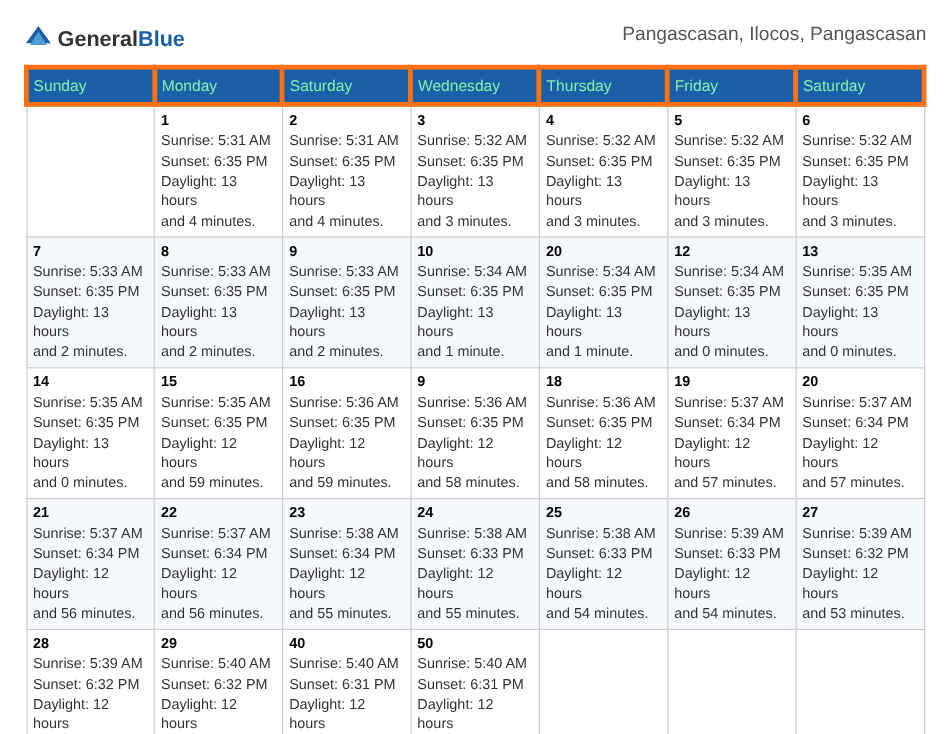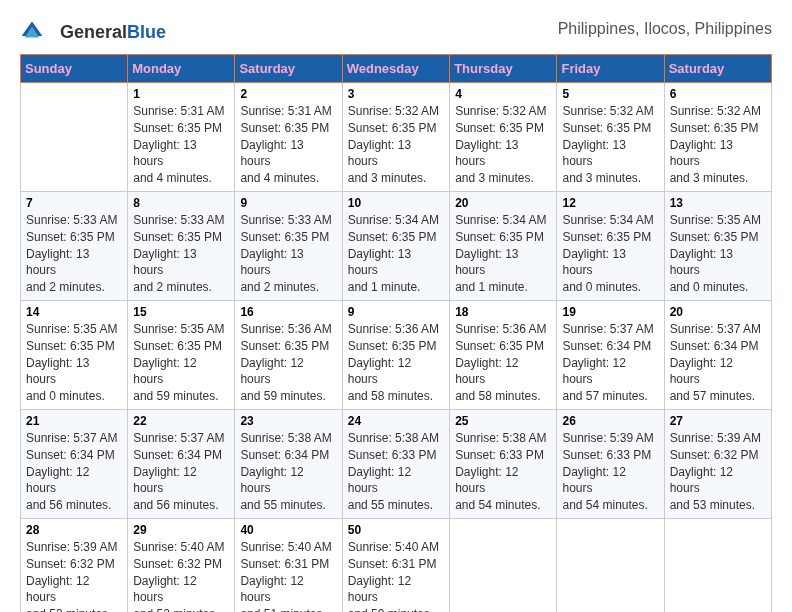--- a/index.html
+++ b/index.html
@@ -12,21 +12,21 @@
     }
     .header {
       display: flex;
       justify-content: space-between;
       align-items: flex-start;
       margin-bottom: 10px;
     }
     .logo {
       display: flex;
       align-items: center;
-      gap: 16px;
+      gap: 4px;
     }
     .logo-icon {
       width: 24px;
       height: 24px;
     }
     .title-block {
       text-align: right;
     }
     .month-year {
       font-size: 36px;
@@ -37,26 +37,26 @@
       font-size: 16px;
       color: #555;
     }
     table {
       width: 100%;
       border-collapse: collapse;
       font-size: 11px;
     }
     thead tr th {
       background-color: #1a5fa8;
-      color: #f9a8d4;
+      color: #86efac;
       padding: 6px 4px;
       text-align: left;
       font-size: 13px;
-      font-weight: bold;
-      border: 1px solid #f97316;
+      font-weight: normal;
+      border: 4px solid #f97316;
     }
     tbody tr td {
       border: 1px solid #ccc;
       padding: 4px 5px;
       vertical-align: top;
       min-height: 80px;
       height: 85px;
     }
     tbody tr:nth-child(even) td {
       background-color: #f5f8fc;
@@ -83,21 +83,21 @@
   <div class="logo">
     <svg class="logo-icon" viewBox="0 0 30 30" xmlns="http://www.w3.org/2000/svg">
       <polygon points="15,2 28,20 2,20" fill="#1a5fa8"></polygon>
       <polygon points="15,8 24,22 6,22" fill="#4a9fd4"></polygon>
     </svg>
     <div>
       <span style="font-size:18px;font-weight:bold;color:#333;">General</span><span style="font-size:18px;font-weight:bold;color:#1a5fa8;">Blue</span>
     </div>
   </div>
   <div class="title-block">
-    <div class="location">Philippines, Ilocos, Philippines</div>
+    <div class="location">Pangascasan, Ilocos, Pangascasan</div>
   </div>
 </div>
 
 <table>
   <thead>
     <tr id="header-row">
         <th>Sunday</th>
         <th>Monday</th>
         <th>Saturday</th>
         <th>Wednesday</th>

